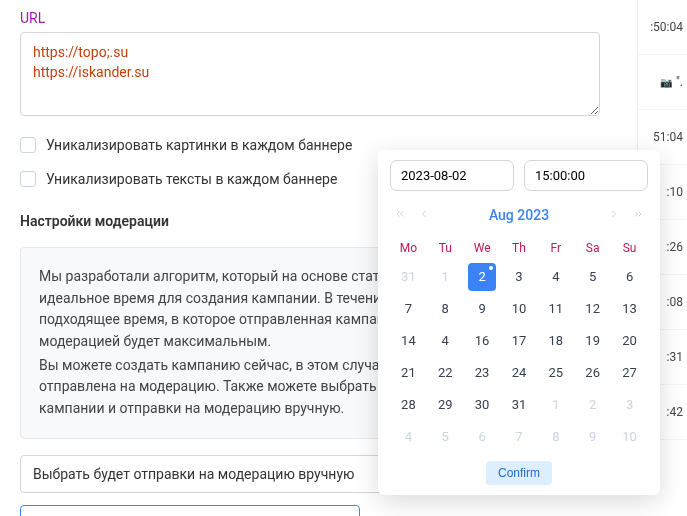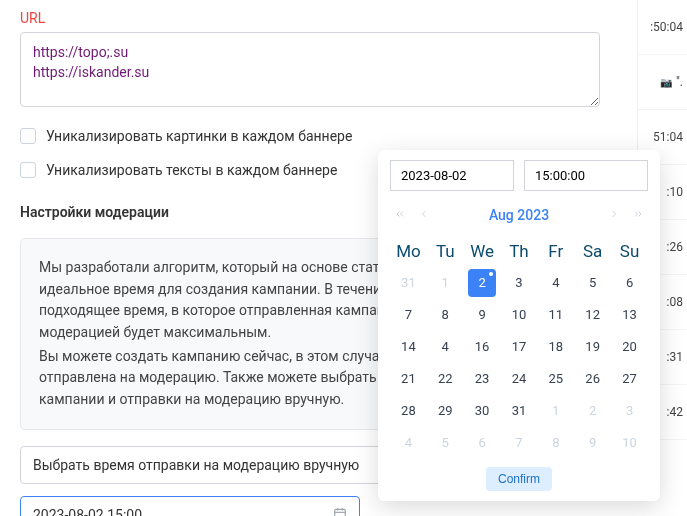--- a/index.html
+++ b/index.html
@@ -16,33 +16,33 @@
   .main-panel {
     position: absolute;
     left: 0;
     top: 0;
     width: 620px;
     padding: 10px 20px 20px 20px;
   }
   .field-label {
     display: block;
     margin-bottom: 6px;
-    color: #ef4444;
+    color: #a21caf;
     font-size: 14px;
   }
   .url-textarea {
     width: 580px;
-    height: 75px;
+    height: 84px;
     border: 1px solid #d1d5db;
     border-radius: 4px;
     padding: 10px 12px;
     font-family: inherit;
     font-size: 14px;
     resize: both;
-    color: #701a75;
+    color: #c2410c;
     line-height: 1.4;
     white-space: pre;
     overflow: auto;
   }
   .checkbox-row {
     display: flex;
     align-items: center;
     margin-top: 18px;
     gap: 10px;
   }
@@ -119,21 +119,21 @@
     z-index: 20;
   }
   .calendar-inputs {
     display: flex;
     gap: 10px;
     margin-bottom: 10px;
   }
   .calendar-inputs input {
     flex: 1;
     border: 1px solid #d1d5db;
-    border-radius: 0;
+    border-radius: 7px;
     padding: 7px 10px;
     font-size: 13px;
     font-family: inherit;
     text-align: left;
     min-width: 0;
   }
   .month-nav {
     display: flex;
     align-items: center;
     justify-content: space-between;
@@ -150,22 +150,22 @@
     font-size: 14px;
     font-weight: 500;
     color: #3b82f6;
   }
   .calendar-table {
     width: 100%;
     border-collapse: collapse;
   }
   .calendar-table th {
     font-weight: 400;
-    font-size: 17px;
-    color: #0c4a6e;
+    font-size: 12px;
+    color: #be185d;
     padding: 6px 0;
     text-align: center;
   }
   .calendar-table td {
     text-align: center;
     padding: 0;
   }
   .day-cell {
     width: 28px;
     height: 28px;
@@ -282,21 +282,21 @@
   </div>
 
   <div class="section-title">Настройки модерации</div>
 
   <div class="info-box">
     <div class="p1">Мы разработали алгоритм, который на основе статистики модерации подбирает идеальное время для создания кампании. В течение 16 часов будет выбрано подходящее время, в которое отправленная кампания будет принятым модерацией будет максимальным.</div>
     <div class="p2">Вы можете создать кампанию сейчас, в этом случае она будет сразу же отправлена на модерацию. Также можете выбрать время для создания кампании и отправки на модерацию вручную.</div>
   </div>
 
   <div class="select-box">
-    <span>Выбрать время отправки на модерацию вручную</span>
+    <span>Выбрать будет отправки на модерацию вручную</span>
     <span class="chevron">
       <svg width="12" height="12" viewBox="0 0 24 24" fill="none" stroke="currentColor" stroke-width="2">
           <polyline points="6 9 12 15 18 9"></polyline>
         </svg>
     </span>
   </div>
 
   <div class="datetime-field">
     <span>2023-08-02 15:00</span>
     <span class="cal-icon">

